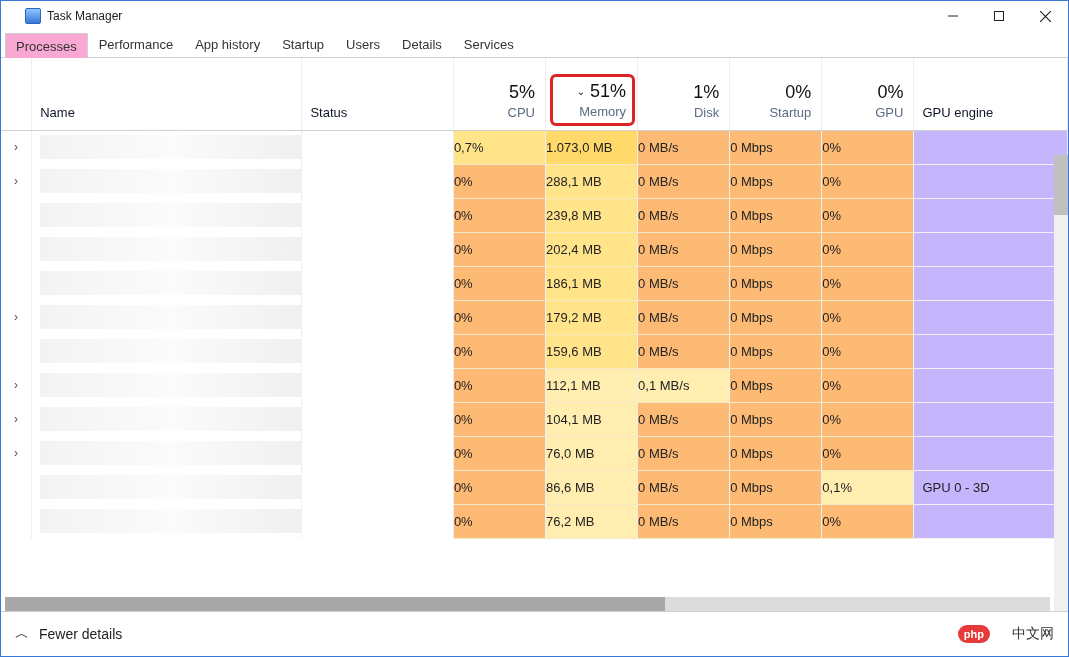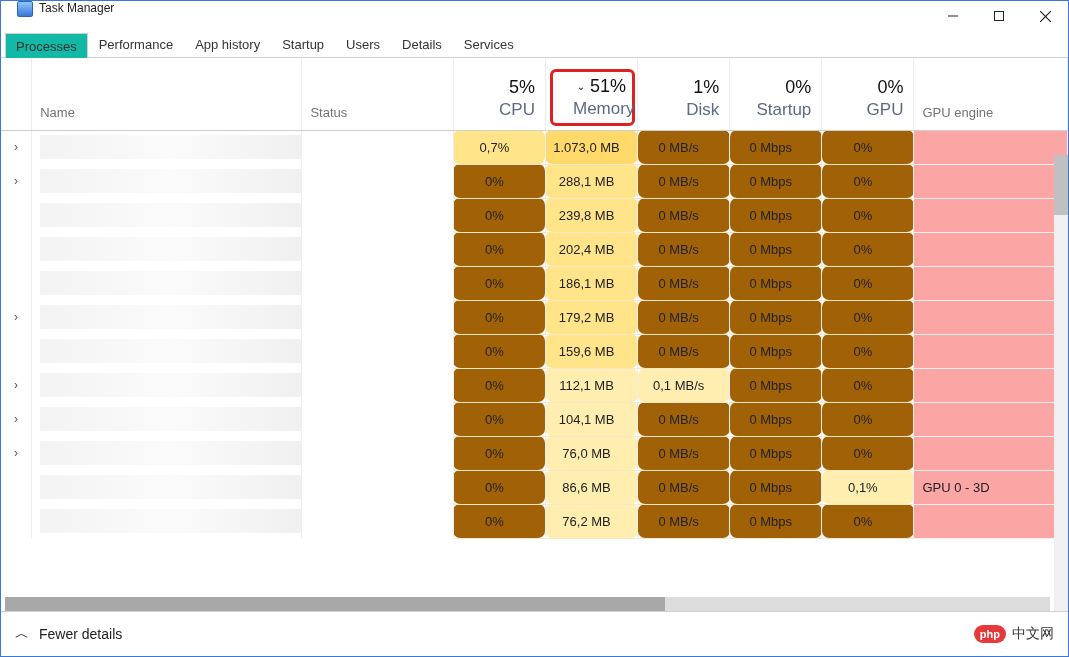--- a/index.html
+++ b/index.html
@@ -1,86 +1,86 @@
 <!DOCTYPE html>
 <html><head>
 <meta charset="utf-8">
 <style>
   * { box-sizing: border-box; }
   html, body { margin: 0; padding: 0; height: 100%; font-family: "Segoe UI", Arial, sans-serif; font-size: 13px; background: #fff; color: #222; }
   .window { width: 1069px; height: 657px; border: 1px solid #3a78d6; position: relative; display: flex; flex-direction: column; background: #fff; }
 
   
-  .titlebar { display: flex; align-items: flex-start; height: 30px; padding-left: 16px; }
+  .titlebar { display: flex; align-items: center; height: 30px; padding-left: 24px; }
   .titlebar .appicon { width: 16px; height: 16px; margin-right: 6px; background: linear-gradient(#8fc6ff,#3a78d6); border: 1px solid #2a66c0; border-radius: 2px; }
   .title { font-size: 12px; }
   .titlebar .spacer { flex: 1; }
   .winbtn { width: 46px; height: 30px; display: flex; align-items: center; justify-content: center; font-size: 14px; color: #222; }
   .winbtn svg { pointer-events: none; }
 
   
   .menubar { display: flex; gap: 18px; padding: 4px 12px 6px 12px; font-size: 13px; }
   .menubar span { cursor: default; }
 
   
   .tabs { display: flex; border-bottom: 1px solid #d0d0d0; padding-left: 4px; }
   .tab { padding: 5px 10px; font-size: 13px; color: #333; border: 1px solid transparent; border-bottom: none; }
-  .tab.active { border-color: #d0d0d0; background: #14b8a6; position: relative; top: 2px; }
+  .tab.active { border-color: #d0d0d0; background: #f9a8d4; position: relative; top: 2px; }
 
   
   .table-area { flex: 1; position: relative; overflow: hidden; }
   .grid { width: 100%; border-collapse: collapse; table-layout: fixed; }
   .grid th, .grid td { border-right: 1px solid #eee; padding: 0; }
 
   
   col.c-expand { width: 30px; }
   col.c-name   { width: 264px; }
   col.c-status { width: 148px; }
   col.c-cpu    { width: 90px; }
   col.c-mem    { width: 90px; }
   col.c-disk   { width: 90px; }
   col.c-net    { width: 90px; }
   col.c-gpu    { width: 90px; }
   col.c-eng    { width: 150px; }
 
   
   thead th { height: 72px; vertical-align: bottom; font-weight: 400; font-size: 13px; color: #1a1a1a; border-bottom: 1px solid #d0d0d0; background:#fff;}
-  thead th.left  { text-align: left;  padding: 0 8px 10px 8px; color:#737373;}
+  thead th.left  { text-align: left;  padding: 0 8px 10px 8px; color:#0f172a;}
   thead th.right { text-align: right; padding: 0 10px 10px 0; }
   .hdr-top { font-size: 18px; color:#111; display:block; }
-  .hdr-bot { font-size: 17px; color:#5c6a84; display:block; margin-top:2px;}
+  .hdr-bot { font-size: 13px; color:#5c6a84; display:block; margin-top:2px;}
   .sort-ind { font-size: 10px; vertical-align: 2px; }
 
   .mem-header-wrap { border: 3px solid #d22; border-radius: 6px; padding: 4px 6px 4px 20px; margin: 0 2px 4px 2px; display:inline-block; width: calc(100% - 6px);}
 
   
   tbody td { height: 34px; font-size: 13px; }
-  tbody td.right { text-align: center; padding-right: 10px; border-bottom: 1px solid #f3e9c8; border-radius: 7px;}
+  tbody td.right { text-align: left; padding-right: 10px; border-bottom: 1px solid #f3e9c8;}
   tbody td.left  { text-align: left;  padding-left: 8px; }
   .exp { color:#555; text-align:center; font-size:12px; }
   .name-blur { background: linear-gradient(90deg,#f3f3f3,#fbfbfb,#f0f0f0); height:100%; }
 
   
-  .heat0 { background:#a16207;margin-top:44px; }
+  .heat0 { background:#fdba74;margin-top:44px; }
   .heat1 { background:#ffeeb0; }
   .heat2 { background:#ffe48a; }
   .heat3 { background:#ffda6b; }
-  .white { background:#fca5a5; border-bottom:1px solid #f0f0f0;}
+  .white { background:#c4b5fd; border-bottom:1px solid #f0f0f0;}
   .plain { background:#fff; }
 
   
   .vscroll { position:absolute; right:0; top:97px; width:14px; height:460px; background:#f0f0f0;}
   .vscroll .thumb { position:absolute; top:0; width:14px; height:60px; background:#c0c0c0;}
   .hscroll { position:absolute; left:4px; right:18px; bottom:0; height:14px; background:#dcdcdc;}
   .hscroll .thumb { position:absolute; left:0; height:14px; width:660px; background:#a8a8a8;}
 
   
   .footer { height: 45px; border-top:1px solid #d0d0d0; display:flex; align-items:center; padding:0 14px; justify-content:space-between;}
   .fewer { display:flex; align-items:center; gap:10px; font-size:14px;}
-  .brand { display:flex; align-items:center; gap:6px; font-size:14px; color:#333;}
+  .brand { display:flex; align-items:center; gap:22px; font-size:14px; color:#333;}
   .brand .badge { background:#e63a3a; color:#fff; font-weight:700; font-size:11px; padding:3px 6px; border-radius:10px;}
 </style>
 </head>
 <body>
 
 <div class="window">
 
   <div class="titlebar">
     <div class="appicon"></div>
     <div class="title">Task Manager</div>

